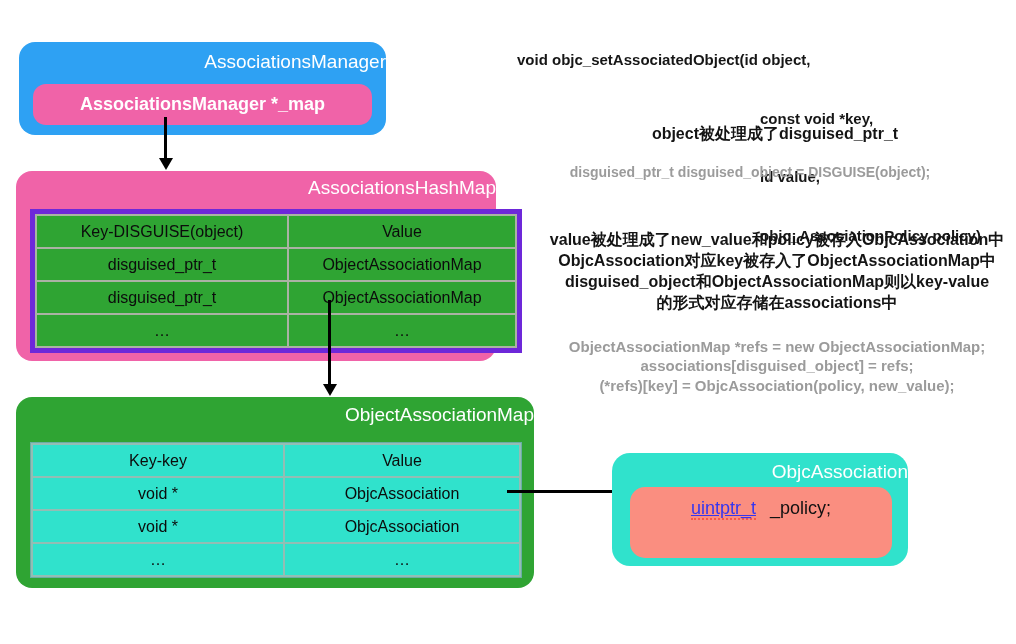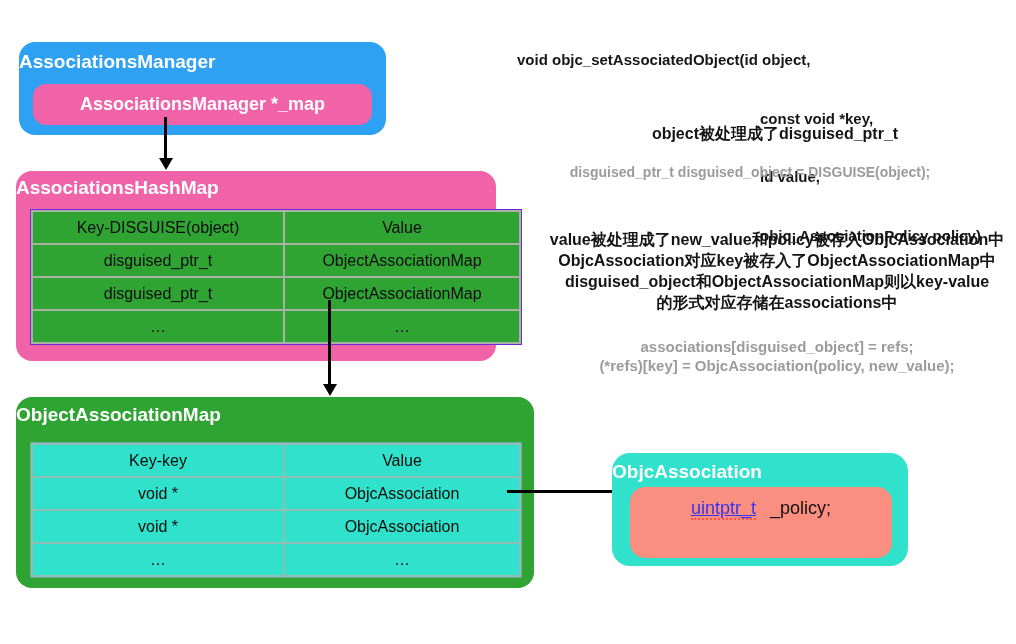--- a/index.html
+++ b/index.html
@@ -1,21 +1,21 @@
 <!DOCTYPE html>
 <html><head>
 <meta charset="utf-8">
 <style>
   * { margin:0; padding:0; box-sizing:border-box; }
   html,body { background:#ffffff; }
   body { font-family:"Liberation Sans","DejaVu Sans",sans-serif; }
   #canvas { position:relative; width:1016px; height:644px; background:#fff; overflow:hidden; }
 
   .box { position:absolute; border-radius:16px; }
-  .box-title { position:absolute; left:0; right:0; text-align:left; color:#fff; font-weight:bold; font-size:19px; }
+  .box-title { position:absolute; left:0; right:0; text-align:right; color:#fff; font-weight:normal; font-size:19px; }
 
   
   #mgr-box { left:19px; top:42px; width:367px; height:93px; background:#2EA1F3; }
   #mgr-box .box-title { top:9px; }
   #mgr-field { position:absolute; left:14px; top:42px; width:339px; height:41px; border-radius:13px;
                background:#F063A8; color:#fff; font-weight:bold; font-size:18px;
                display:flex; align-items:center; justify-content:center; }
 
   
   #hash-box { left:16px; top:171px; width:480px; height:190px; background:#F063A8; }
@@ -23,21 +23,21 @@
 
   
   #omap-box { left:16px; top:397px; width:518px; height:191px; background:#2FA433; }
   #omap-box .box-title { top:7px; }
 
   
   .tbl { position:absolute; left:14px; width:492px; display:grid;
          grid-template-columns:250px 1fr; gap:2px; padding:2px; }
   .tbl .cell { height:31px; display:flex; align-items:center; justify-content:center;
                font-size:16px; color:#0c0c0c; }
-  #hash-tbl { top:38px; background:#aab2a4; border:1px solid #6d28d9; }
+  #hash-tbl { top:38px; background:#aab2a4; border:5px solid #6d28d9; }
   #hash-tbl .cell { background:#2FA433; }
   #omap-tbl { top:45px; background:#93bdb4; border:1px solid #6aada5; }
   #omap-tbl .cell { background:#30E2CC; }
 
   
   #assoc-box { left:612px; top:453px; width:296px; height:113px; background:#30E2CC; border-radius:18px; }
   #assoc-box .box-title { top:8px; }
   #assoc-fields { position:absolute; left:18px; top:34px; width:262px; height:71px; border-radius:15px;
                   background:#FA8E80; text-align:center; font-size:18px; color:#111; padding-top:8px; }
   #assoc-fields .fline { line-height:27px; }
@@ -133,17 +133,18 @@
   <div class="ann" id="code1">disguised_ptr_t disguised_object = DISGUISE(object);</div>
 
   <div class="ann" id="note2">
     <div>value被处理成了new_value和policy被存入ObjcAssociation中</div>
     <div>ObjcAssociation对应key被存入了ObjectAssociationMap中</div>
     <div>disguised_object和ObjectAssociationMap则以key-value</div>
     <div>的形式对应存储在associations中</div>
   </div>
 
   <div class="ann" id="code2">
+    <div>ObjectAssociationMap *refs = new ObjectAssociationMap;</div>
     <div>associations[disguised_object] = refs;</div>
     <div>(*refs)[key] = ObjcAssociation(policy, new_value);</div>
   </div>
 
 </div>
 
 </body></html>

